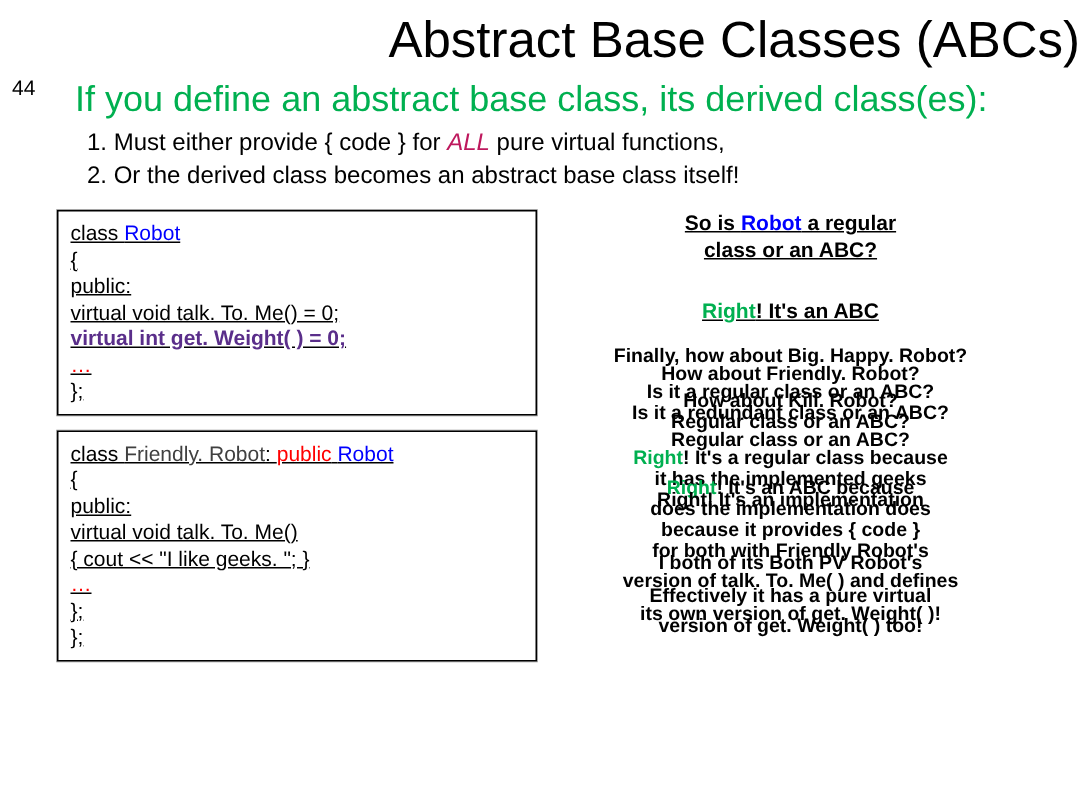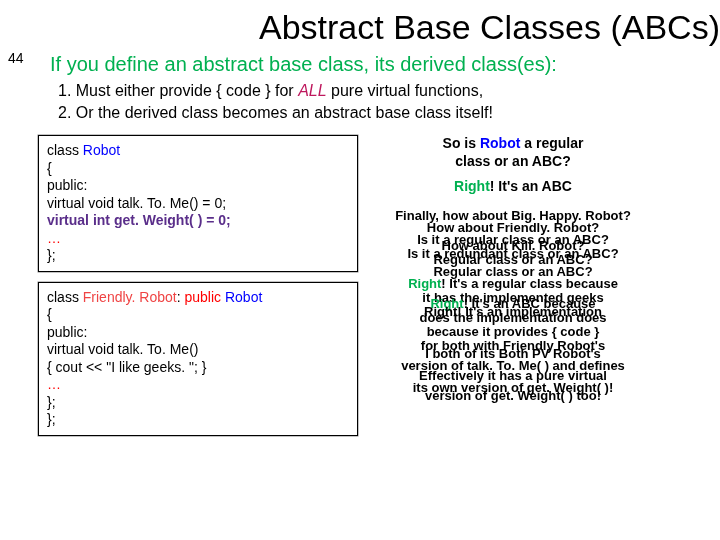--- a/index.html
+++ b/index.html
@@ -21,34 +21,35 @@
     color: #000;
     margin-top: 44px;
   }
   .title {
     text-align: right;
     font-size: 34px;
     margin: 8px 0 4px 0;
     color: #000;
   }
   .subtitle {
-    font-size: 20px;
+    font-size: 24px;
     color: #00b050;
     margin: 6px 18px 4px 50px;
   }
   .list {
     font-size: 16px;
     margin: 2px 18px 8px 58px;
     line-height: 1.35;
   }
   .list .red { color: #be185d; }
   .cols {
     display: flex;
-    gap: 0;
+    gap: 14px;
     padding: 4px 18px 0 38px;
+    text-decoration: underline;
   }
   .left { width: 320px; }
   .right { width: 310px; }
   .codebox {
     border: 1px solid #000;
     background: #fff;
     padding: 6px 8px;
     font-size: 14px;
     line-height: 1.25;
     margin-bottom: 10px;
@@ -57,21 +58,21 @@
   .codebox .kw-class { color: #0000ff; }
   .codebox .pv { color: #5a2e8a; font-weight: bold; }
   .codebox .red { color: #ff0000; }
   .codebox .str { color: #000; }
   .right-panel {
     font-size: 14px;
     font-weight: bold;
     text-align: center;
     line-height: 1.25;
   }
-  .right-panel .q { margin-bottom: 8px; }
+  .right-panel .q { margin-bottom: 24px; }
   .right-panel .a { margin-bottom: 12px; }
   .right-panel .green { color: #00b050; }
   .right-panel .blue { color: #0000ff; }
   .stack {
     position: relative;
     height: 210px;
     margin-top: 11px;
   }
   .layer {
     position: absolute;
@@ -105,21 +106,21 @@
       <div>{</div>
       <div>public:</div>
       <div>   virtual void talk. To. Me() = 0;</div>
       <div class="pv">   virtual int get. Weight( ) = 0;</div>
       <div class="red">…</div>
       <div>};</div>
     </div>
 
     <div class="codebox">
       <div>
-        <span>class </span><span style="color:#ef4444">Friendly. Robot</span><span>: </span><span style="color:#ff0000">public</span><span> </span><span class="kw-class">Robot</span>
+        <span>class </span><span style="color:#404040">Friendly. Robot</span><span>: </span><span style="color:#ff0000">public</span><span> </span><span class="kw-class">Robot</span>
       </div>
       <div>{</div>
       <div>public:</div>
       <div>   virtual void talk. To. Me()</div>
       <div class="str">     { cout &lt;&lt; "I like geeks. "; }</div>
       <div class="red">…</div>
       <div>};</div>
       <div>};</div>
     </div>
 

